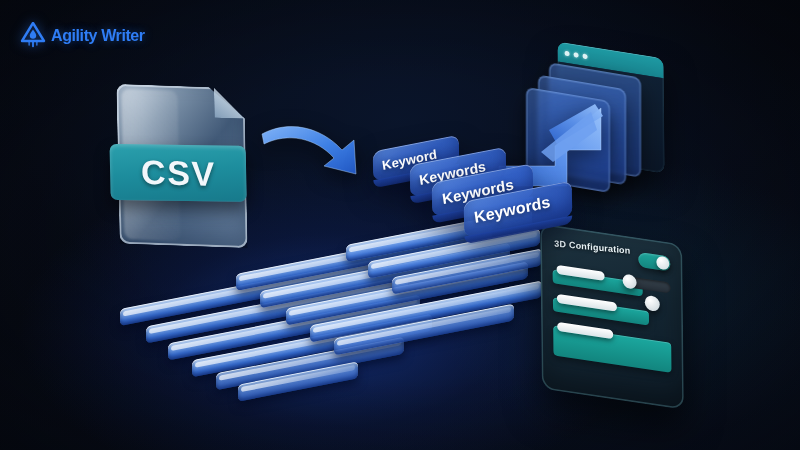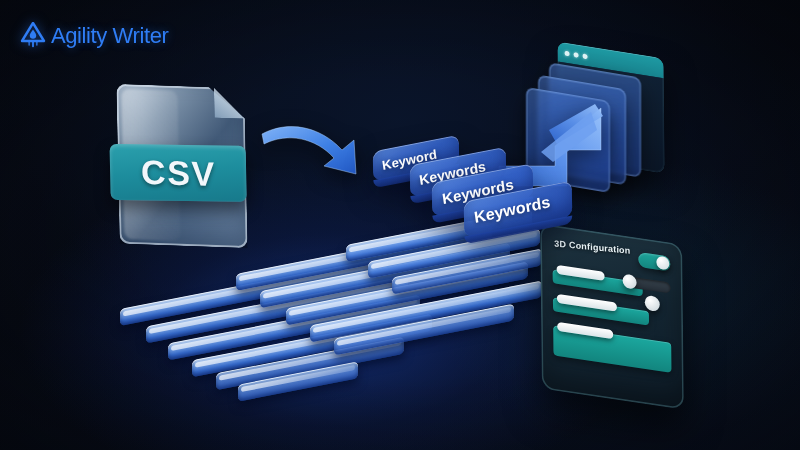--- a/index.html
+++ b/index.html
@@ -31,22 +31,22 @@
   .logo {
     position: absolute;
     left: 20px; top: 22px;
     display: flex;
     align-items: center;
     gap: 5px;
     z-index: 40;
   }
   .logo-mark { width: 26px; height: 28px; display:block; filter: drop-shadow(0 0 6px rgba(45,120,245,.55)); }
   .logo-text {
-    font-size: 22px;
-    font-weight: normal;
+    font-size: 16px;
+    font-weight: bold;
     letter-spacing: -0.4px;
     color: #2f7df5;
     text-shadow: 0 0 10px rgba(47,125,245,.45);
   }
 
   
   .csv-wrap{
     position:absolute; left:118px; top:86px;
     width:128px; height:160px;
     transform: rotate(-1.2deg) skewY(3.2deg);

